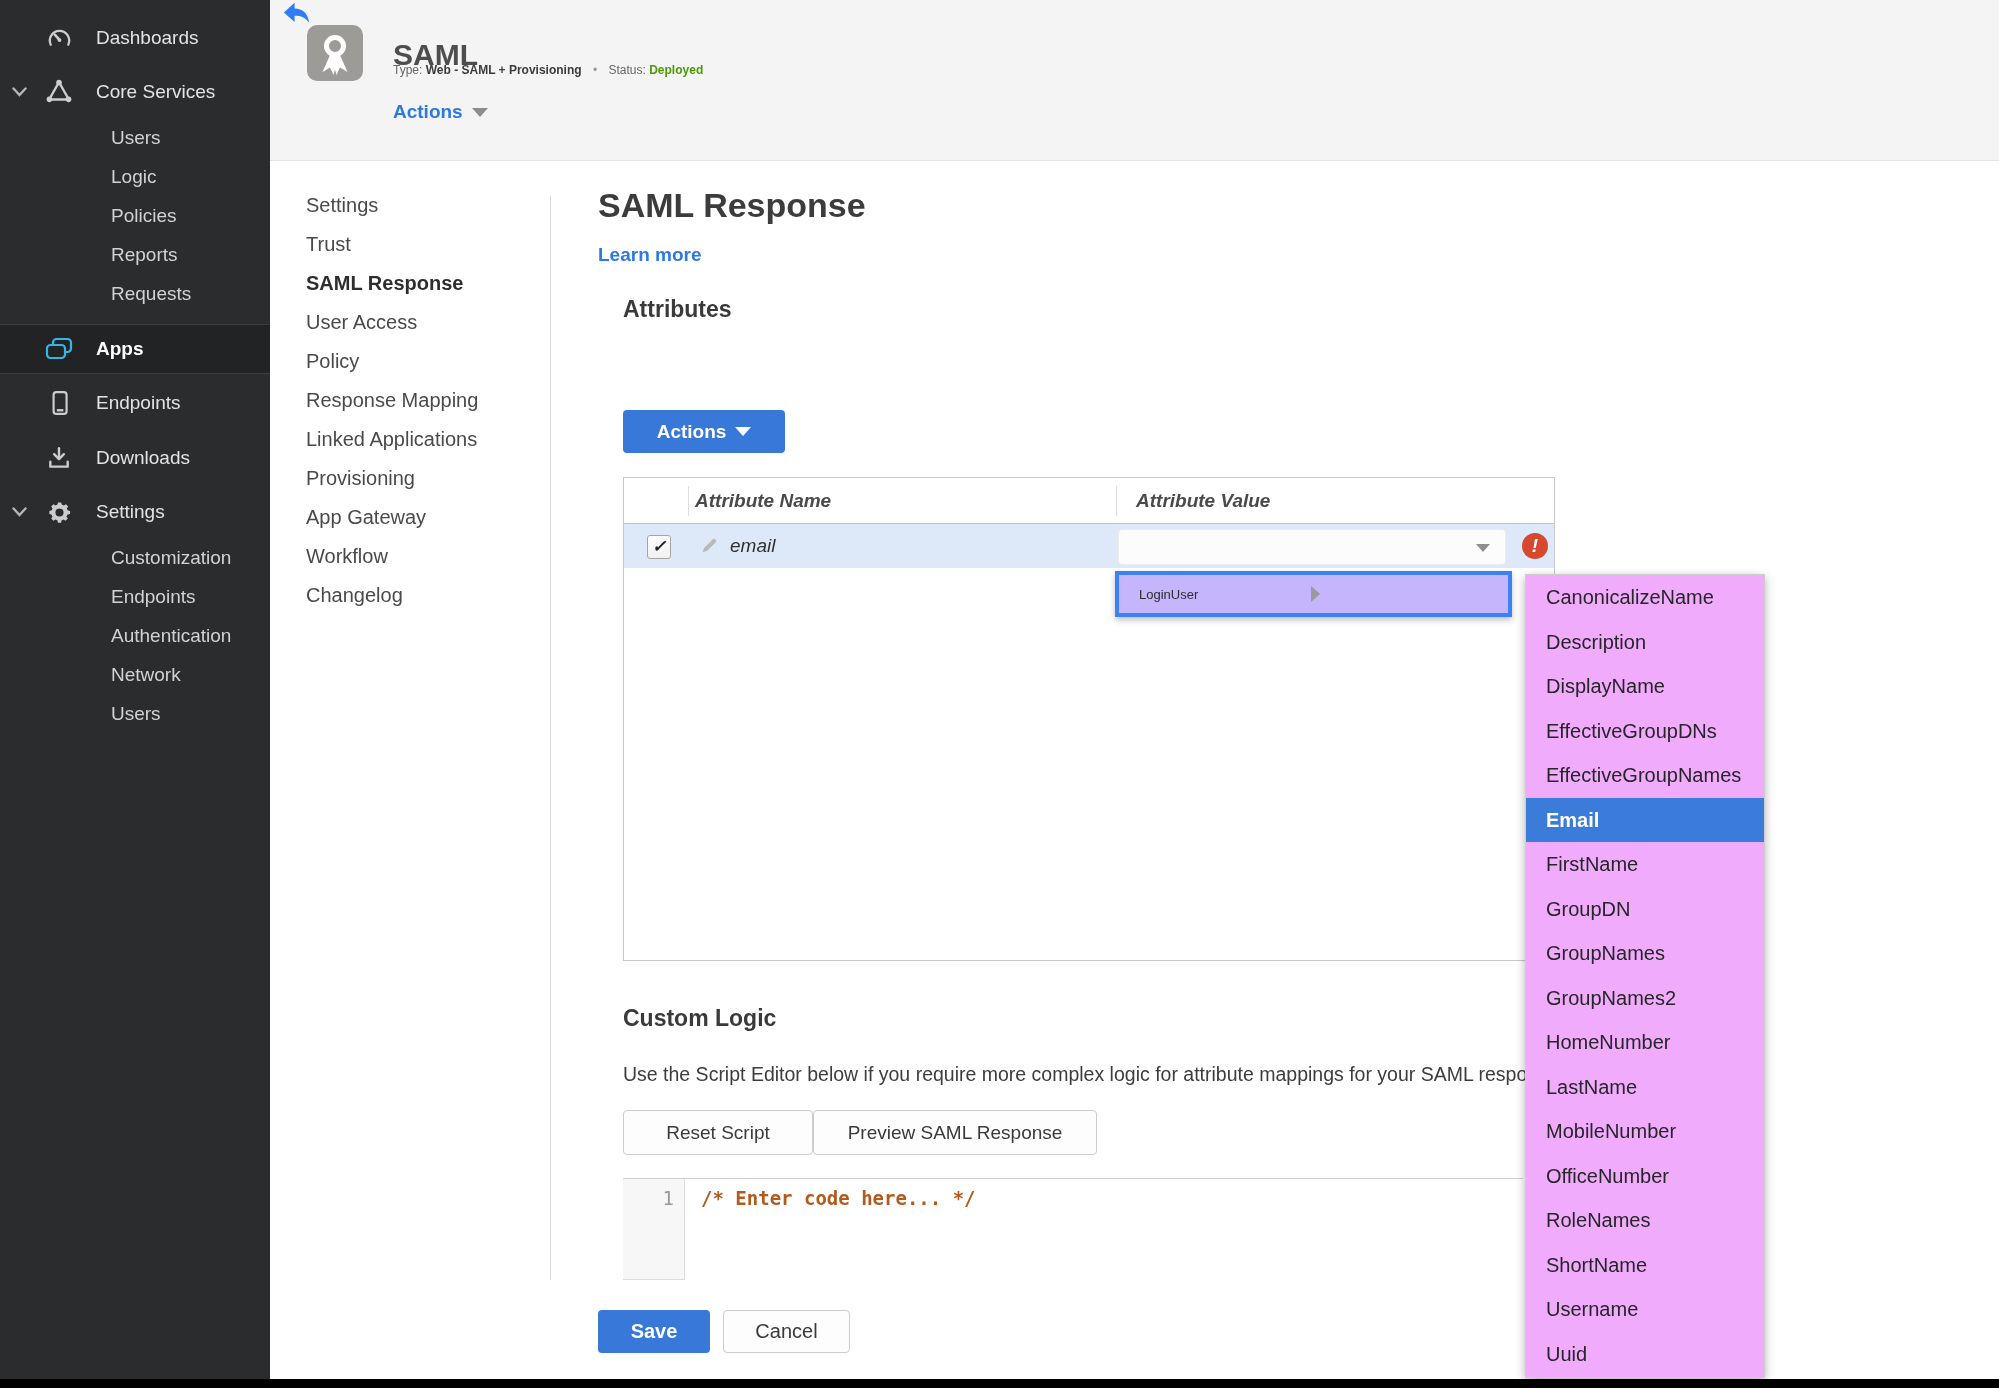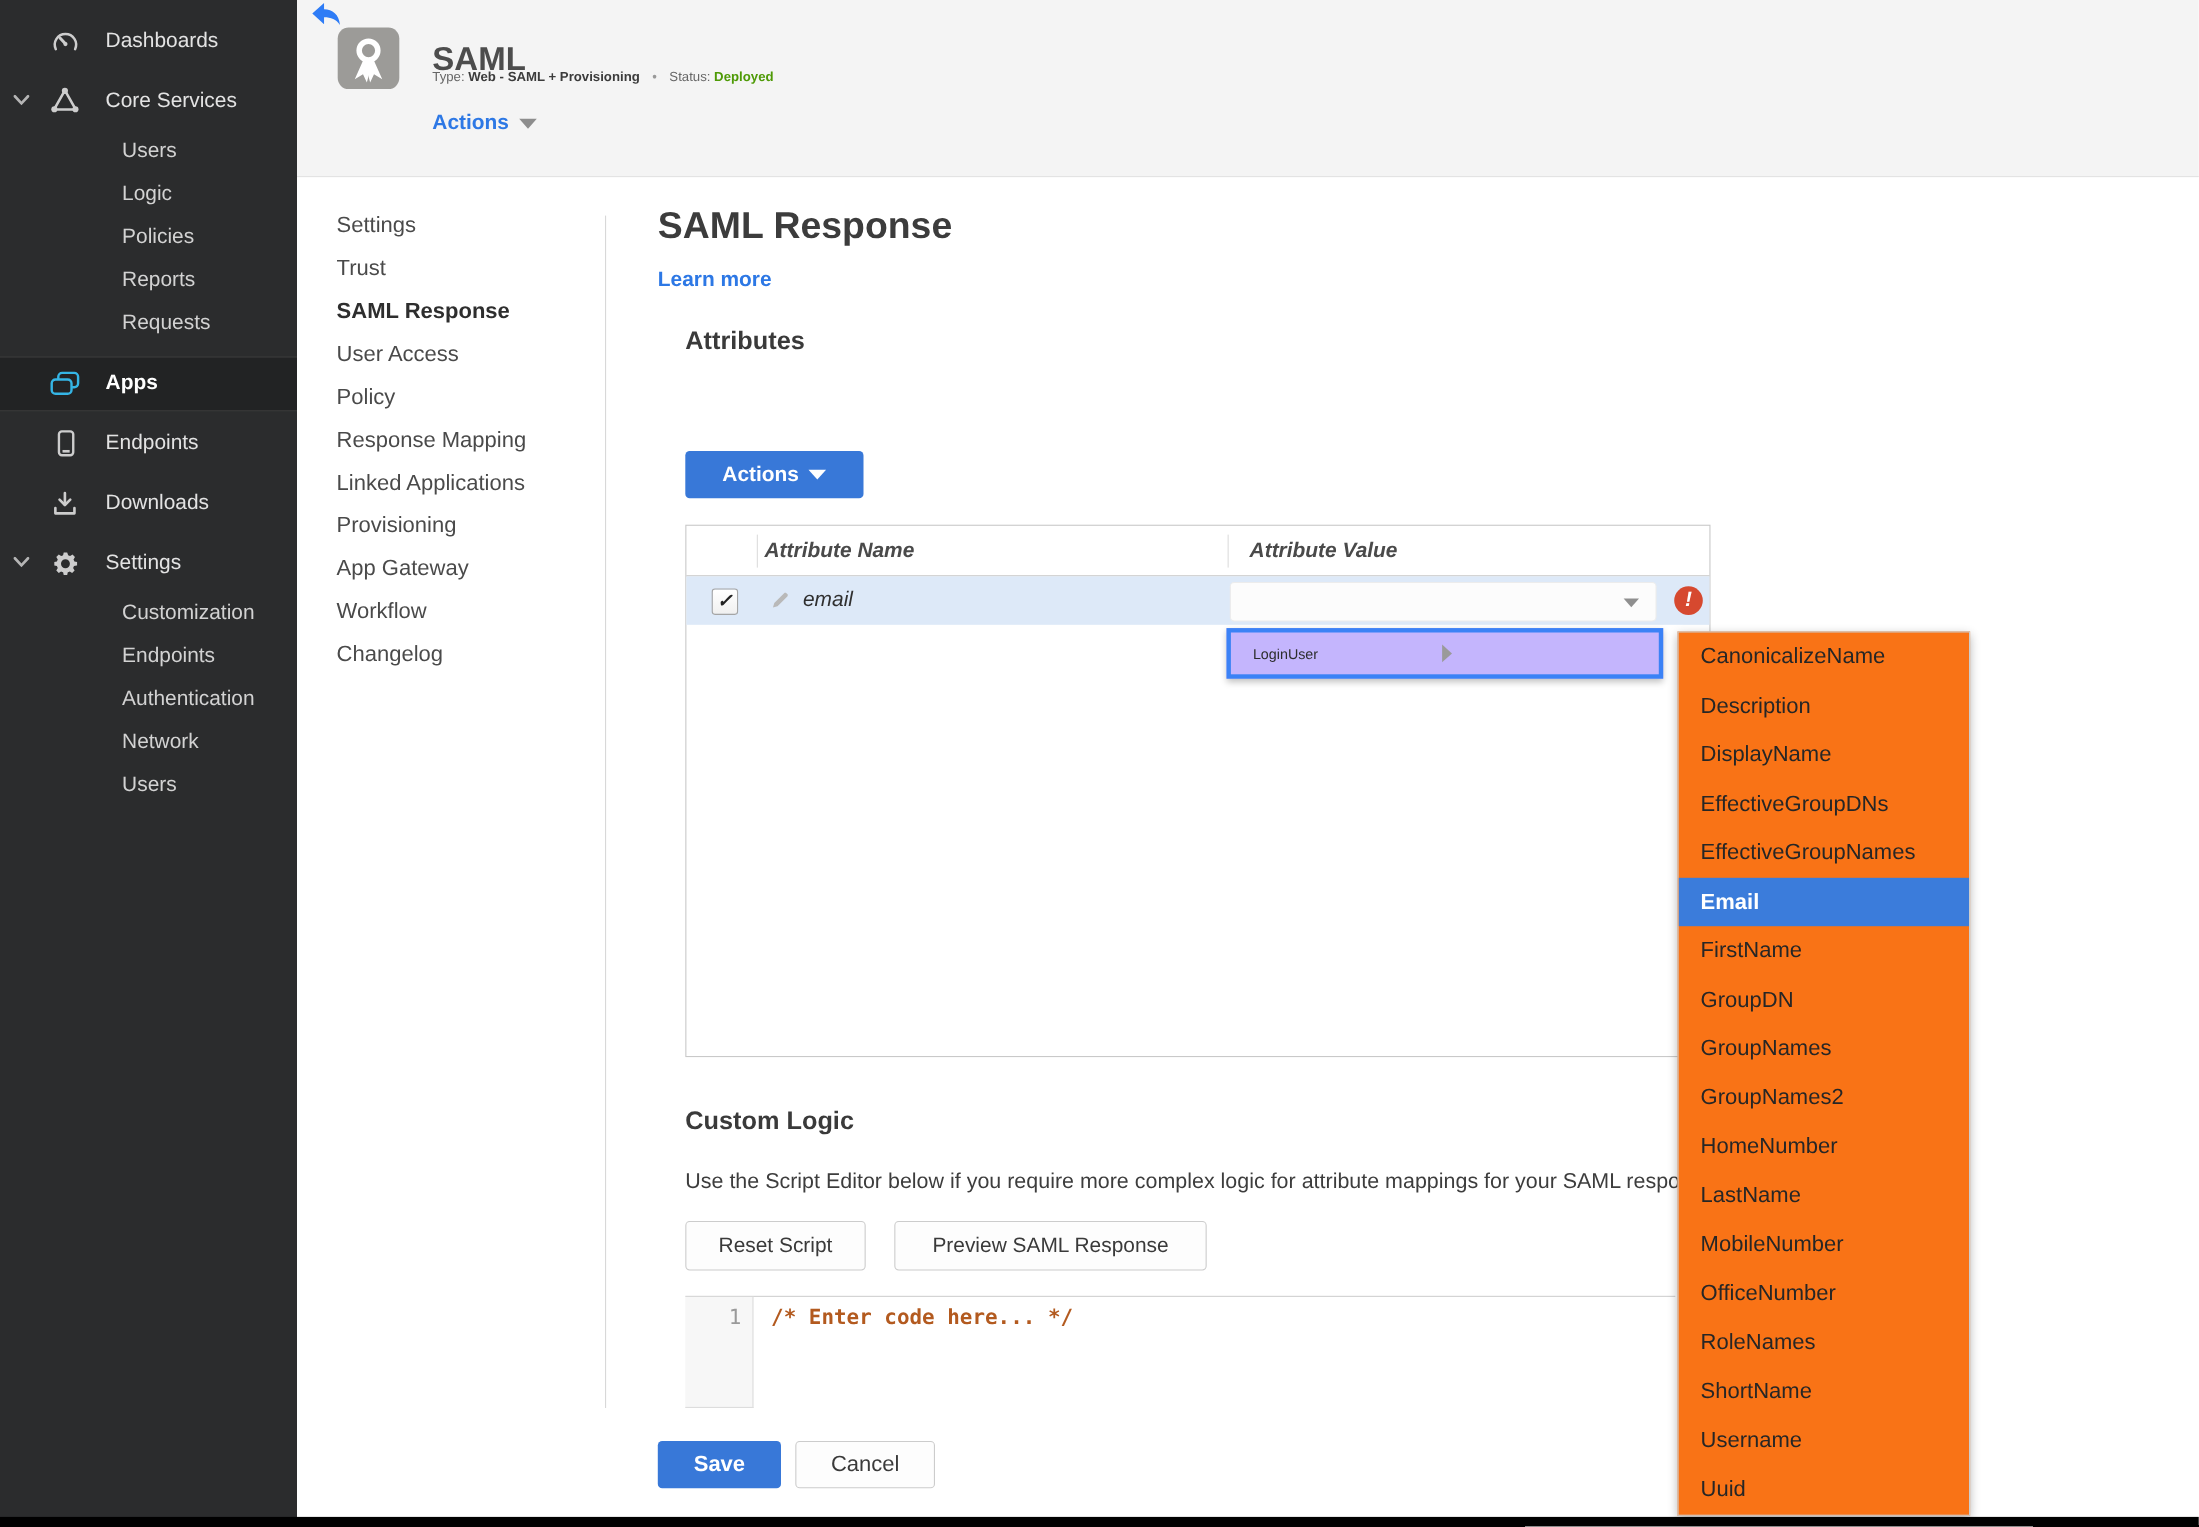--- a/index.html
+++ b/index.html
@@ -81,40 +81,40 @@
                 border:1px solid #ececec;border-radius:4px;cursor:pointer;}
   .caret-down{position:absolute;right:15px;top:14px;width:0;height:0;border-left:7px solid transparent;
               border-right:7px solid transparent;border-top:8px solid #8f8f8f;}
   .err{position:absolute;left:898px;top:9px;width:26px;height:26px;border-radius:50%;
        background:var(--error-red);color:#fff;font-weight:bold;font-size:19px;
        text-align:center;line-height:26px;}
 
   
   .cl-head{top:819px;}
   .cl-desc{top:877px;}
-  .reset{position:absolute;left:25px;top:924px;width:164px;height:45px;}
+  .reset{position:absolute;left:25px;top:924px;width:190px;height:45px;}
   .preview{position:absolute;left:215px;top:924px;width:284px;height:45px;}
   .editor{position:absolute;left:25px;top:992px;width:900px;height:102px;border-top:1px solid #d0d0d0;}
   .gutter{position:absolute;left:0;top:0;width:62px;height:101px;background:#f7f7f7;
           border-right:1px solid #ddd;border-bottom:1px solid #ddd;box-sizing:border-box;
           text-align:right;font-family:"DejaVu Sans Mono",monospace;font-size:19px;color:#9a9a9a;
           padding-top:8px;}
   .gutter span{padding-right:10px;}
   .code{position:absolute;left:78px;top:8px;font-family:"DejaVu Sans Mono",monospace;
         font-size:19px;font-weight:bold;color:var(--code-comment);white-space:pre;}
   .save{position:absolute;left:0;top:1124px;width:112px;height:43px;font-size:20px;}
   .cancel{position:absolute;left:125px;top:1124px;width:127px;height:43px;font-size:20px;}
 
   
   .menu-root{position:absolute;left:1115px;top:571px;width:397px;height:46px;background:#c4b5fd;
              border:4px solid #3b82f6;box-shadow:0 3px 6px rgba(0,0,0,.25);z-index:30;
              display:flex;align-items:center;padding:0 16px 0 20px;box-sizing:border-box;
              font-size:13px;color:#2d2d2d;cursor:pointer;}
   .menu-root span{flex:1;}
-  .submenu{position:absolute;left:1525px;top:574px;width:266px;height:804px;background:#f97316;
+  .submenu{position:absolute;left:1525px;top:574px;width:240px;height:804px;background:#f0abfc;
            border:1px solid #cdcdcd;box-shadow:0 3px 9px rgba(0,0,0,.3);z-index:40;
            box-sizing:border-box;overflow:hidden;}
   .submenu-item{height:44.5px;line-height:44.5px;padding-left:20px;font-size:20px;color:#262626;
                 cursor:pointer;white-space:nowrap;}
   .submenu-item.selected{background:var(--selected-blue);color:#fff;font-weight:bold;}
 
   .bottom-bar{position:absolute;left:0;top:1379px;width:1999px;height:9px;background:#010101;z-index:50;}
 </style>
 </head>
 <body>

